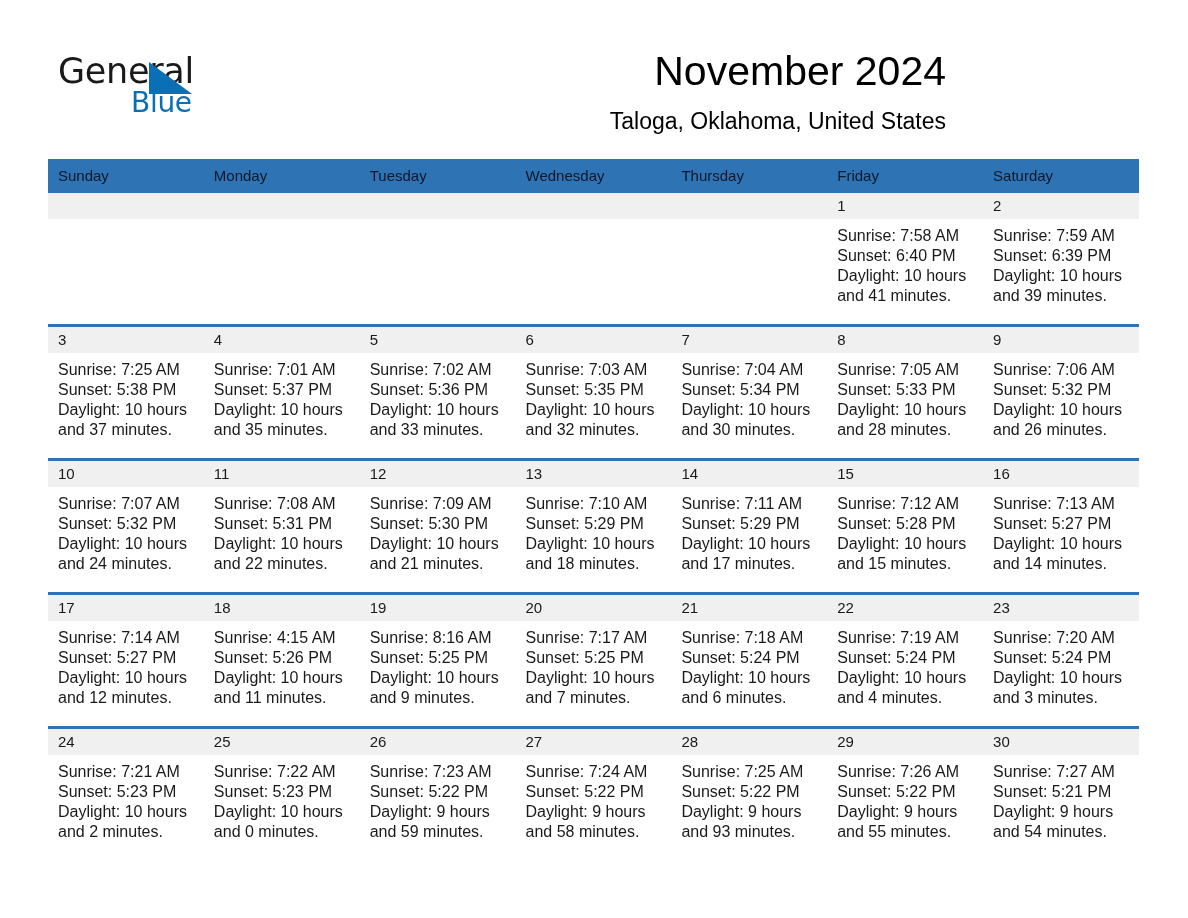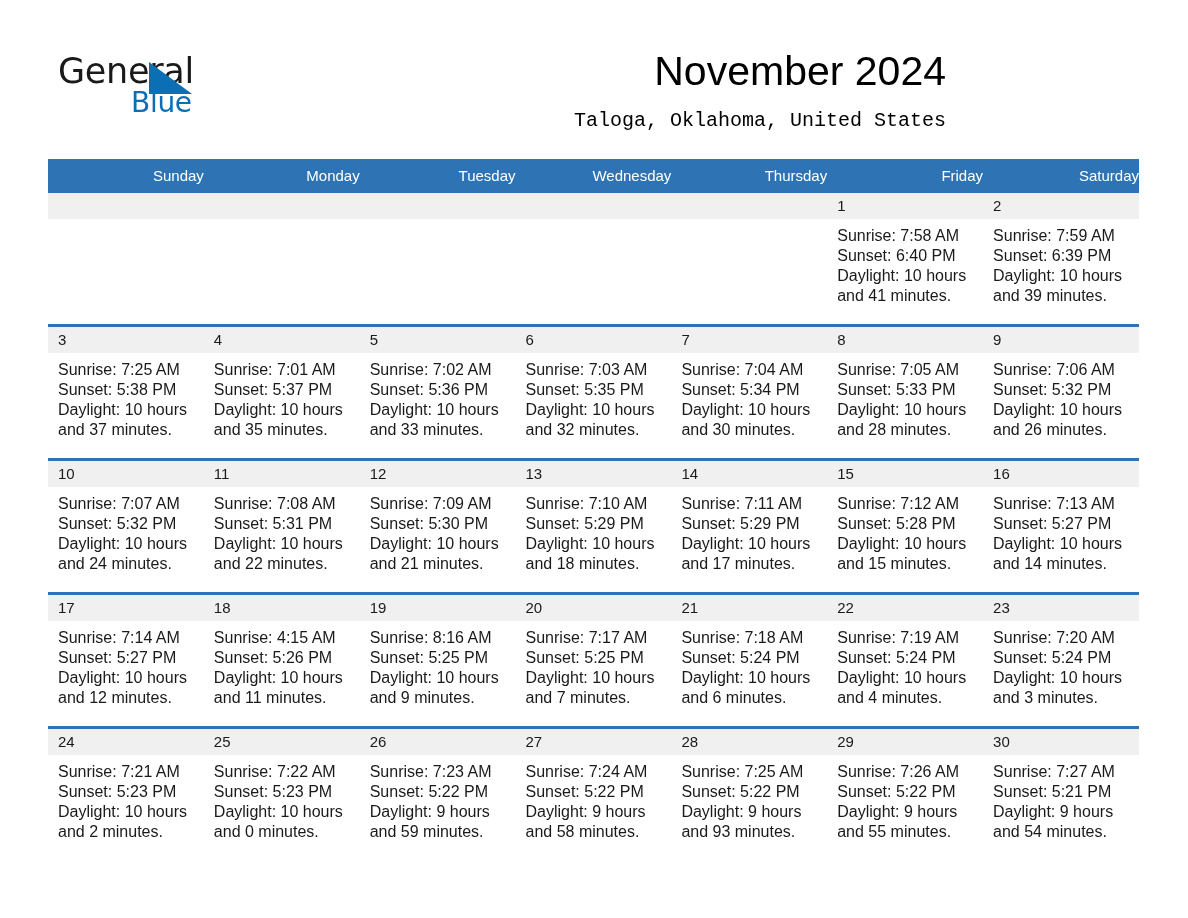--- a/index.html
+++ b/index.html
@@ -73,44 +73,43 @@
     text-align: right;
   }
   .month-title {
     font-size: 41px;
     font-weight: 400;
     color: #000000;
     line-height: 50px;
     white-space: nowrap;
   }
   .location {
-    font-size: 20px;
+    font-size: 23px;
     font-weight: 400;
     color: #000000;
     line-height: 30px;
     margin-top: 10px;
     white-space: nowrap;
-    font-family: Liberation Mono, monospace;
   }
 
   
   .cal {
     position: absolute;
     left: 48px;
     top: 159px;
     width: 1091px;
     border-collapse: collapse;
     table-layout: fixed;
   }
   .cal th {
     background: #2e74b5;
-    color: #ffffff;
+    color: #0f172a;
     font-size: 15px;
     font-weight: 400;
-    text-align: right;
+    text-align: left;
     padding: 8px 0 9px 10px;
     height: 17px;
     border: 0;
   }
   .cal td {
     vertical-align: top;
     padding: 0;
     border: 0;
     width: 155.85px;
   }

